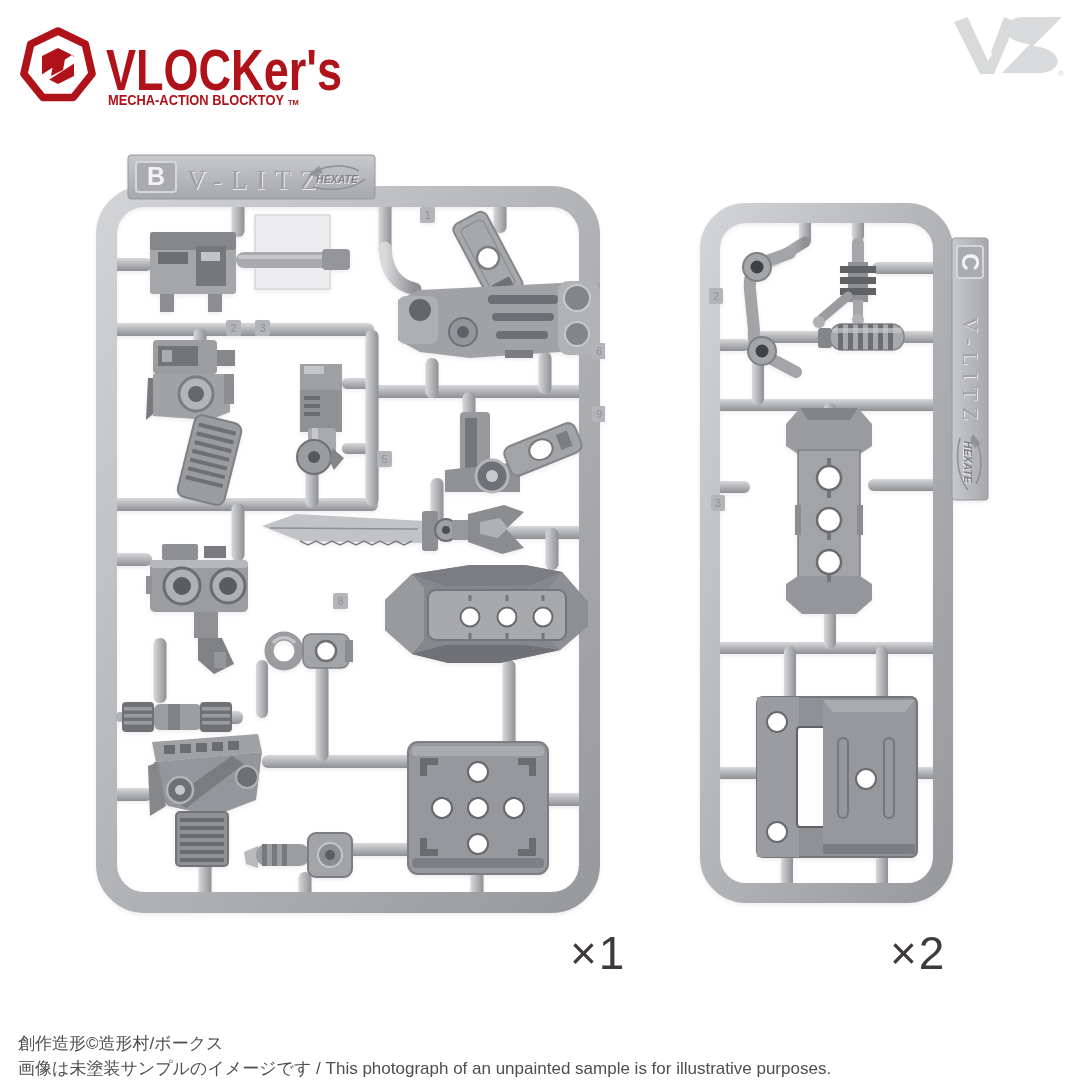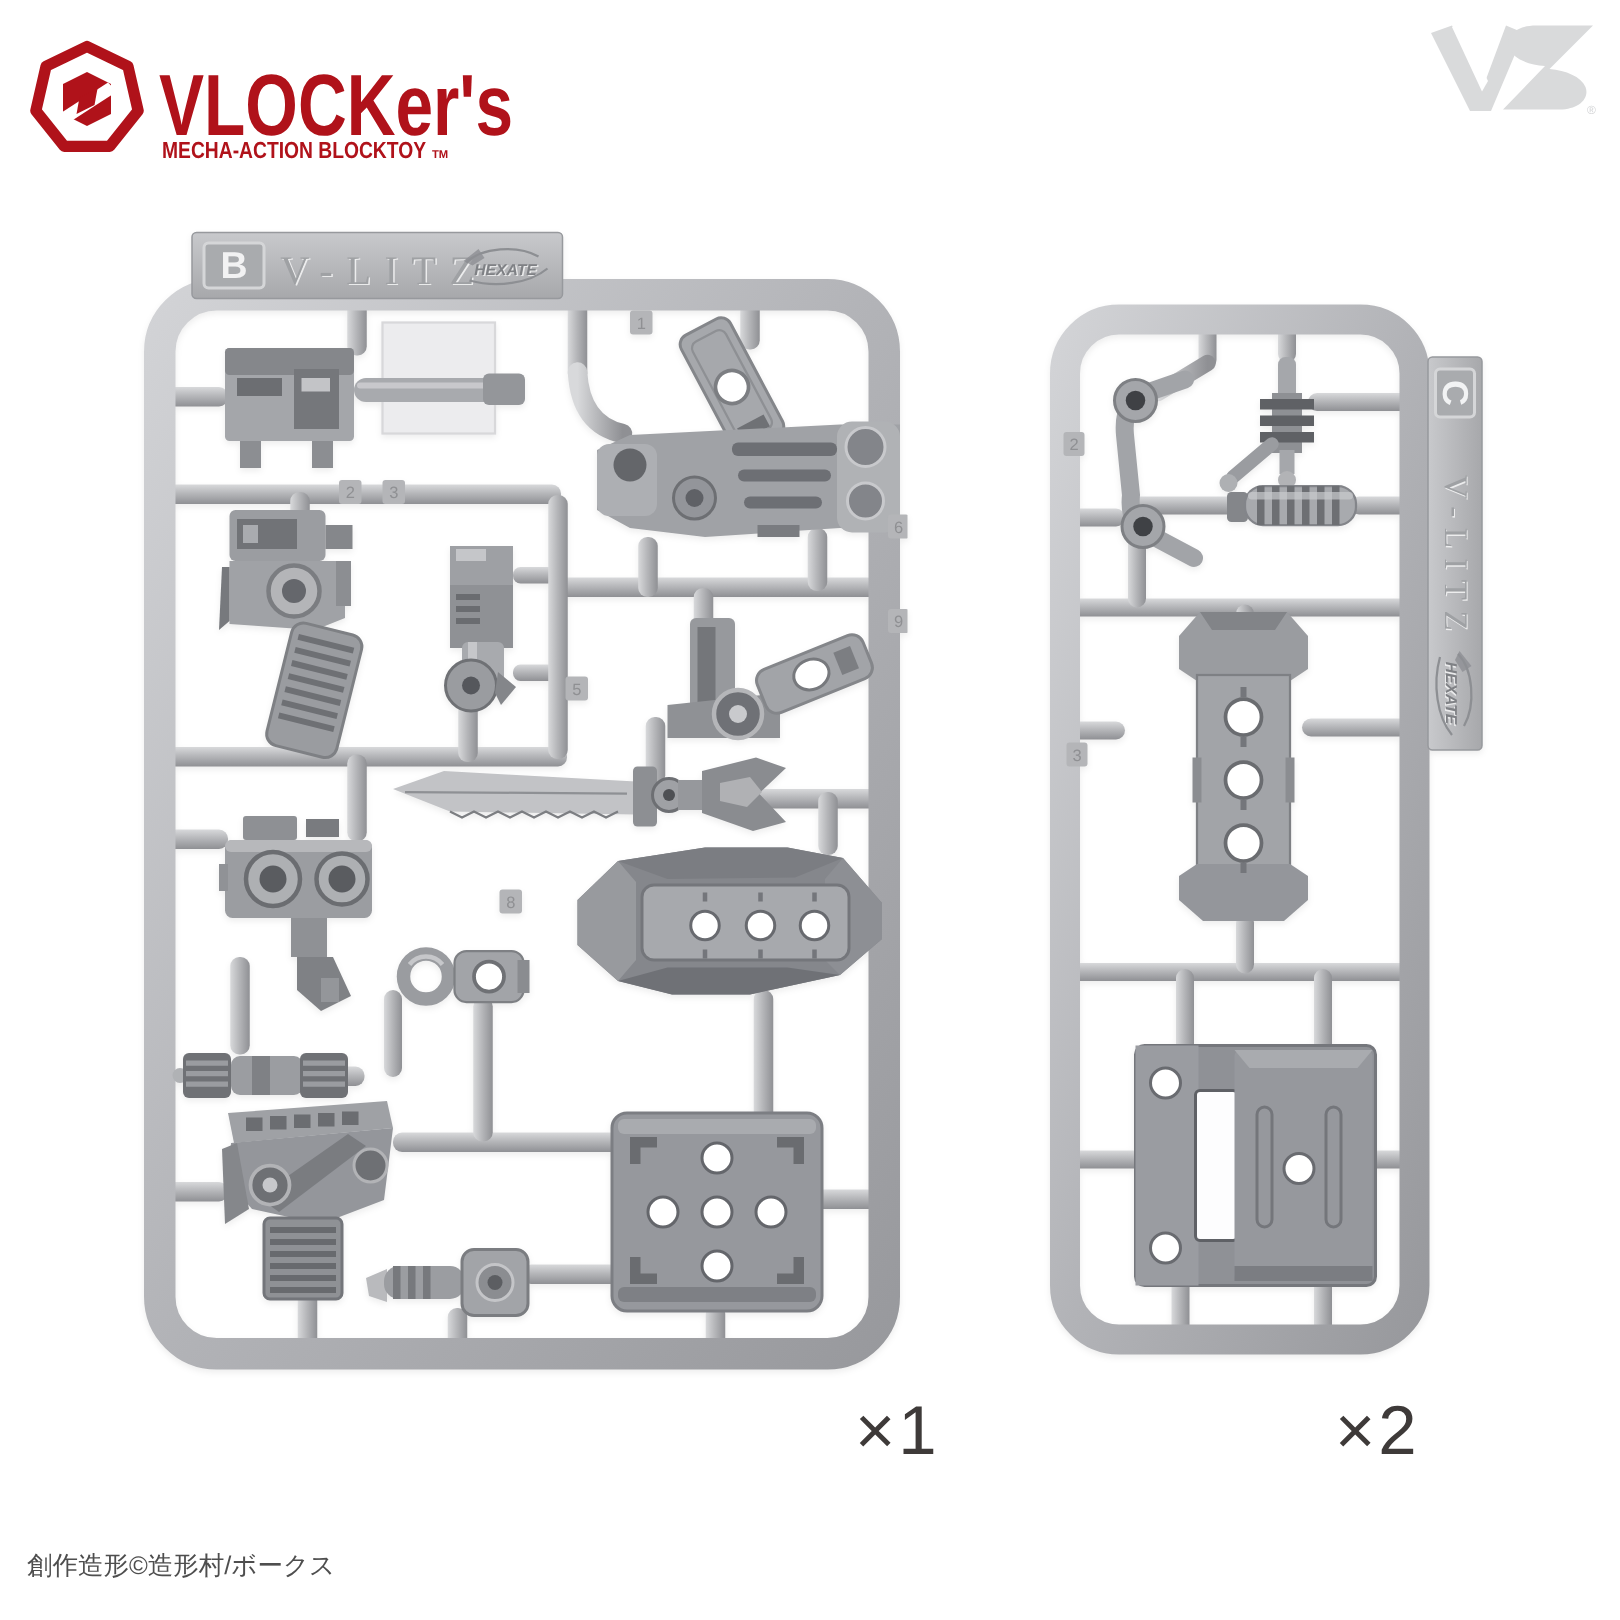--- a/index.html
+++ b/index.html
@@ -469,13 +469,14 @@
     <rect x="711" y="495" width="14" height="16" rx="2" fill="#b4b5b8"></rect>
     <text x="718" y="507" text-anchor="middle" fill="#8f9093">3</text>
   </g>
 </svg>
 
 <div class="abs qty" style="left:570px;top:926px">×1</div>
 <div class="abs qty" style="left:890px;top:926px">×2</div>
 
 <div class="abs footer">
   <div>創作造形©造形村/ボークス</div>
+  <div>画像は未塗装サンプルのイメージです / This photograph of an unpainted sample is for illustrative purposes.</div>
 </div>
 
 </body></html>

